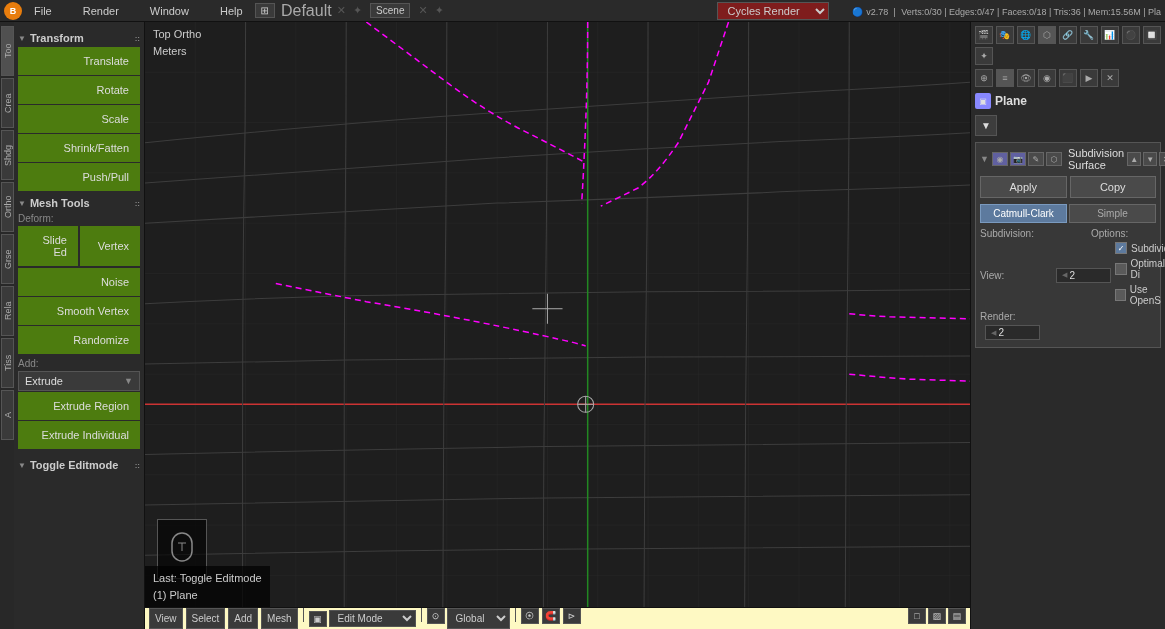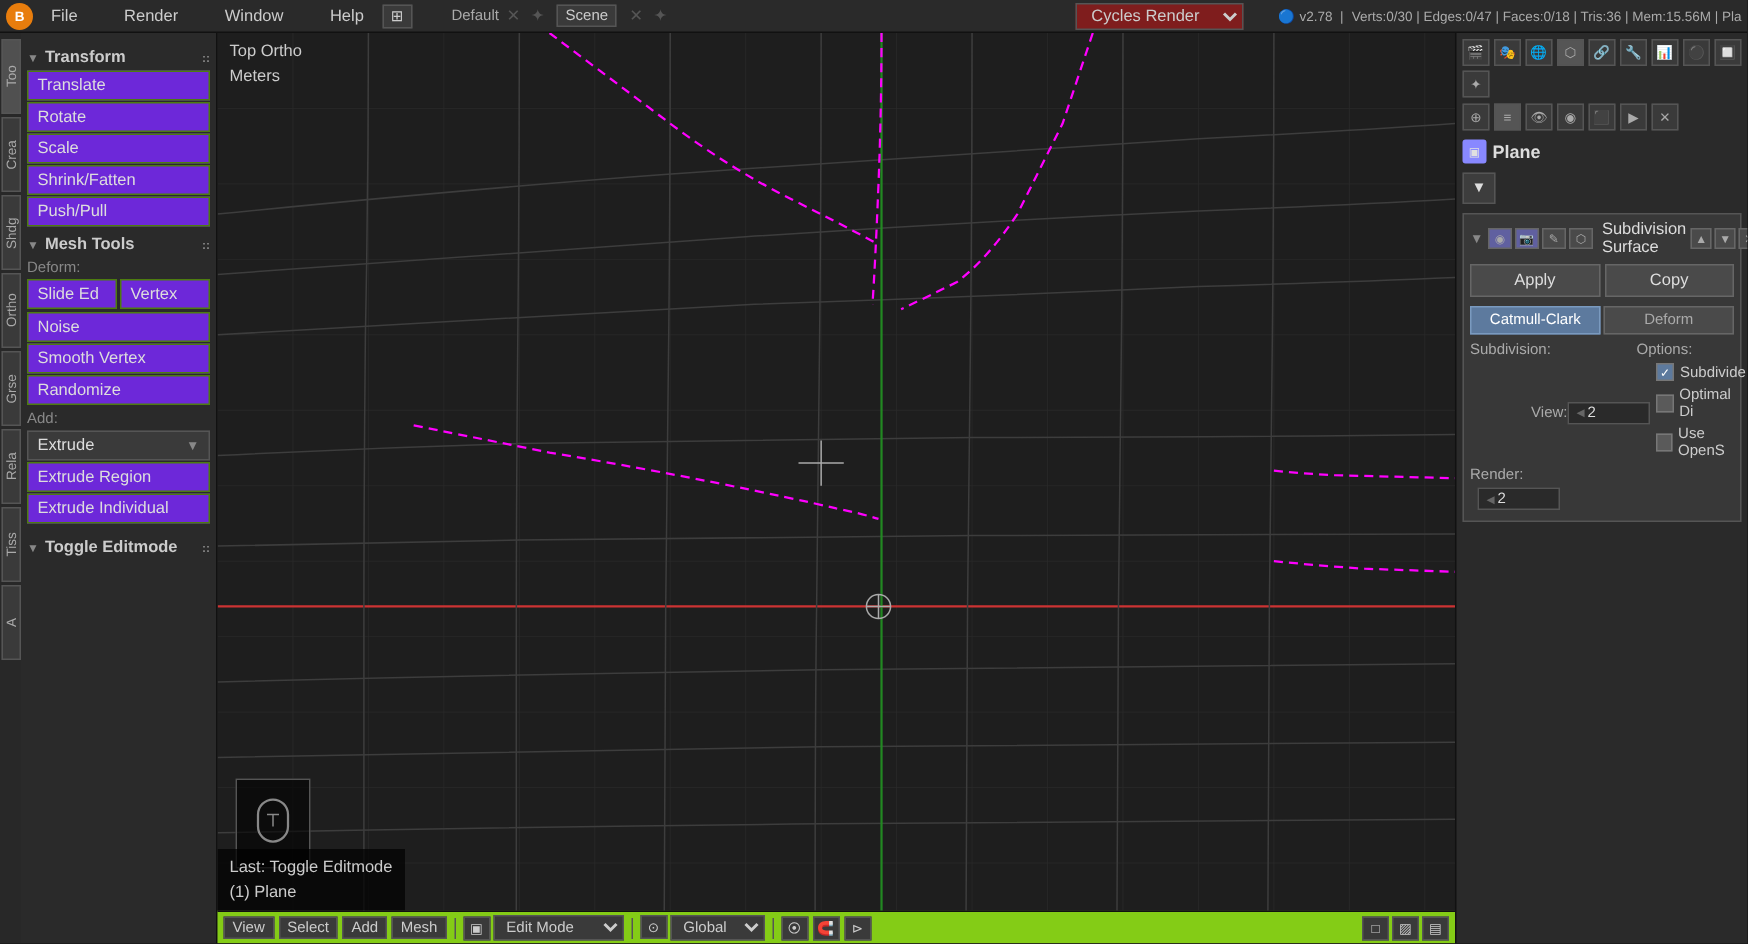--- a/index.html
+++ b/index.html
@@ -137,26 +137,26 @@
     }
     .section-dots {
       margin-left: auto;
       color: #888;
       font-size: 8px;
     }
 
     .tool-btn {
       display: block;
       width: 100%;
-      background: #6d28d9;
-      border: 1px solid #4d7c0f;
+      background: #4d7c0f;
+      border: 5px solid #4d7c0f;
       color: #ddd;
       padding: 3px 6px;
       font-size: 11px;
-      text-align: left;
+      text-align: right;
       cursor: pointer;
       margin-bottom: 1px;
     }
 
     .tool-btn-row {
       display: flex;
       gap: 2px;
       margin-bottom: 1px;
     }
     .tool-btn-row .tool-btn { flex: 1; }
@@ -217,24 +217,23 @@
       background: rgba(0,0,0,0.7);
       color: #ccc;
       padding: 4px 8px;
       font-size: 11px;
       line-height: 1.5;
     }
 
     
     .viewport-bottom-bar {
       height: 22px;
-      background: #84cc16;
+      background: #fef9c3;
       border-top: 1px solid #111;
       display: flex;
-      align-items: center;
       padding: 0 4px;
       gap: 3px;
       flex-shrink: 0;
     }
     .vp-btn {
       background: #3a3a3a;
       border: 1px solid #555;
       color: #ccc;
       padding: 1px 5px;
       font-size: 10px;
@@ -475,21 +474,21 @@
     <span>B</span>
   </div>
   <div class="top-bar-menus">
     <span class="top-bar-menu-item">File</span>
     <span class="top-bar-menu-item">Render</span>
     <span class="top-bar-menu-item">Window</span>
     <span class="top-bar-menu-item">Help</span>
   </div>
   <div style="margin-left:6px; display:flex; align-items:center; gap:3px;">
     <button class="editor-type-btn">⊞</button>
-    <span style="color:#aaa; font-size:10px;margin-left:20px;">Default</span>
+    <span style="color:#aaa; font-size:16px;">Default</span>
     <span style="color:#555; margin:0 2px;">✕</span>
     <span style="color:#555; margin:0 2px;">✦</span>
     <button class="scene-btn">Scene</button>
     <span style="color:#555; margin:0 2px;">✕</span>
     <span style="color:#555; margin:0 2px;">✦</span>
   </div>
   <div style="flex:1;"></div>
   <select class="render-engine">
     <option>Cycles Render</option>
     <option>Blender Render</option>
@@ -755,30 +754,30 @@
         </div>
       </div>
 
       <div class="apply-copy-row">
         <button class="apply-btn">Apply</button>
         <button class="apply-btn">Copy</button>
       </div>
 
       <div class="mod-tabs">
         <div class="mod-tab active">Catmull-Clark</div>
-        <div class="mod-tab">Deform</div>
+        <div class="mod-tab">Simple</div>
       </div>
 
       <div class="mod-row">
         <span class="mod-row-label">Subdivision:</span>
         <span class="mod-row-label" style="margin-left:auto; color:#aaa;">Options:</span>
       </div>
 
       <div class="mod-row">
-        <div style="display:flex; align-items:center; gap:0; flex:1;text-align:right;">
+        <div style="display:flex; align-items:center; gap:11px; flex:1;">
           <span class="mod-row-label">View:</span>
           <div class="mod-number-field">
             <span class="tri">◀</span>
             <span>2</span>
           </div>
         </div>
         <div style="display:flex; flex-direction:column; gap:2px; flex:1;">
           <div class="mod-checkbox-row">
             <div class="mod-checkbox checked">✓</div>
             <span class="mod-checkbox-label">Subdivide</span>

